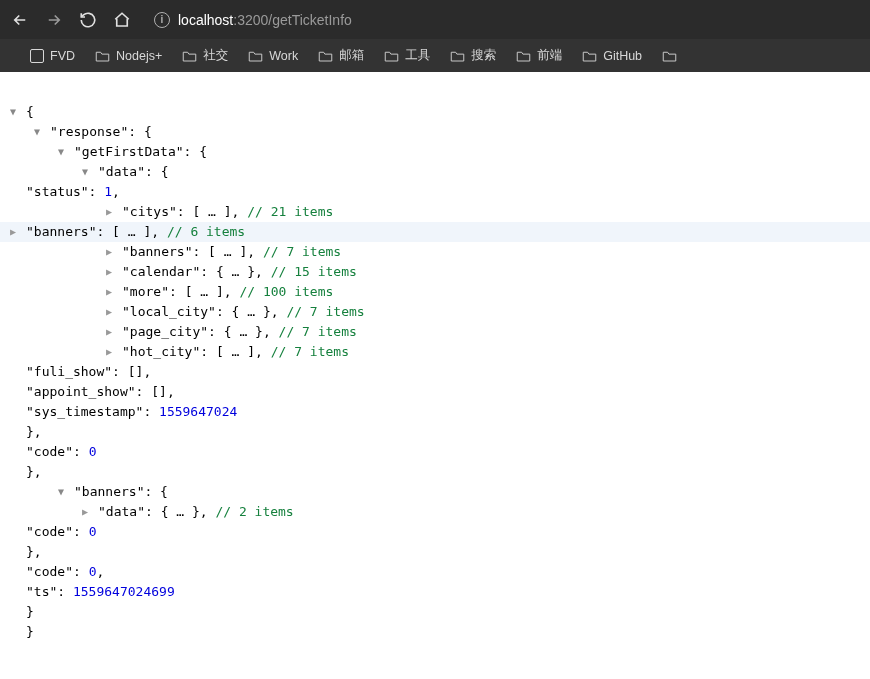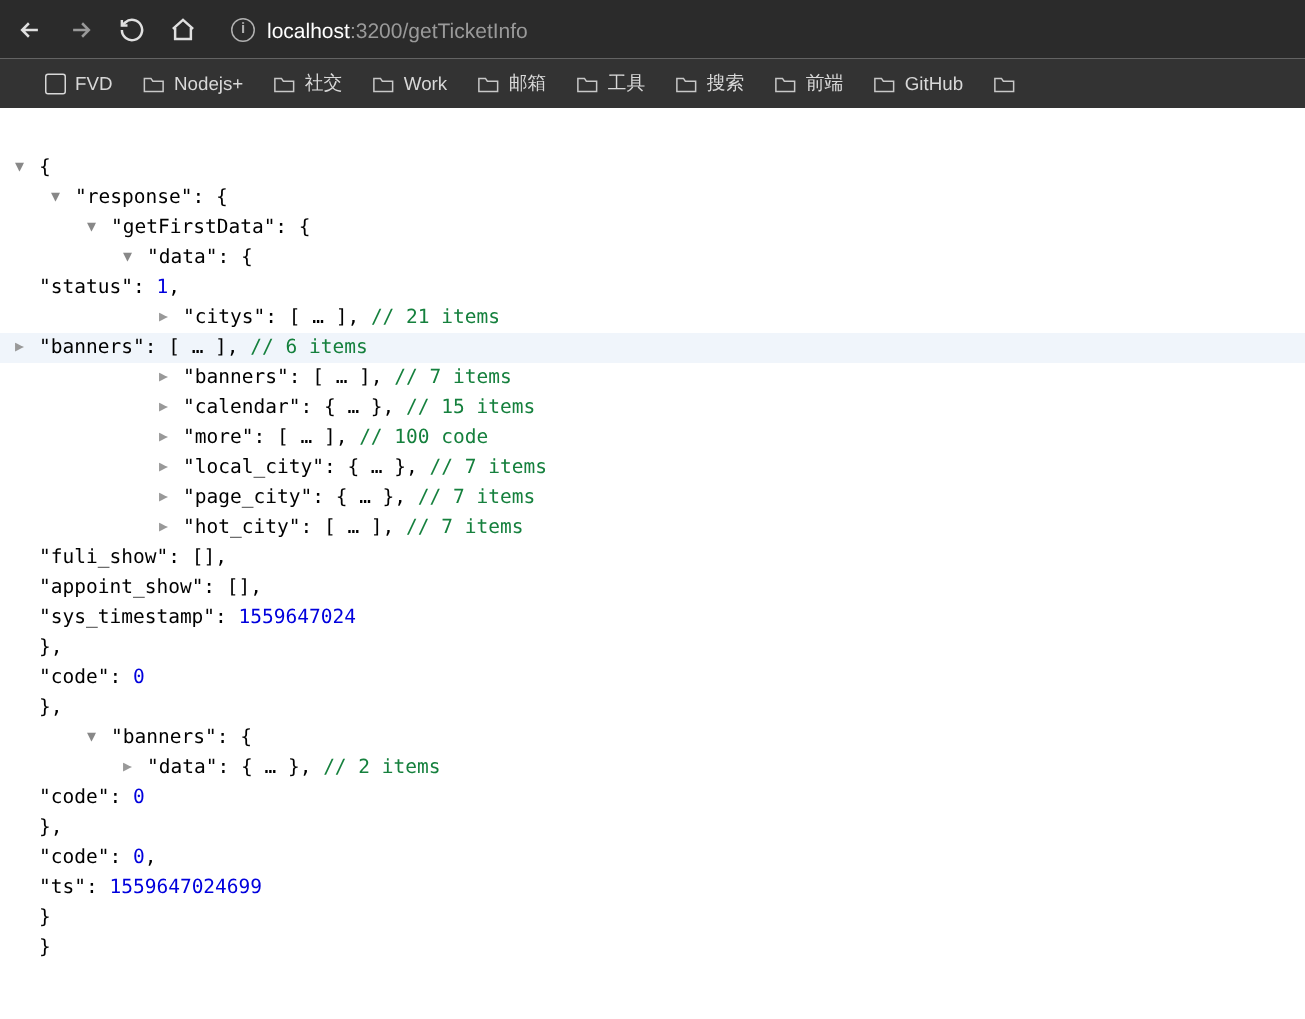--- a/index.html
+++ b/index.html
@@ -245,21 +245,21 @@
   <div class="line indent-4 noarrow"><span class="key">"<span>status</span>": </span><span class="num">1</span><span class="punct">,</span></div>
 
   <div class="line indent-4"><span class="toggle collapsed"></span><span class="key">"<span>citys</span>": </span><span class="punct">[ … ], </span><span class="comment">// 21 items</span></div>
 
   <div class="line indent-4 highlighted"><span class="toggle collapsed"></span><span class="key">"<span>banners</span>": </span><span class="punct">[ … ], </span><span class="comment">// 6 items</span></div>
 
   <div class="line indent-4"><span class="toggle collapsed"></span><span class="key">"<span>banners</span>": </span><span class="punct">[ … ], </span><span class="comment">// 7 items</span></div>
 
   <div class="line indent-4"><span class="toggle collapsed"></span><span class="key">"<span>calendar</span>": </span><span class="punct">{ … }, </span><span class="comment">// 15 items</span></div>
 
-  <div class="line indent-4"><span class="toggle collapsed"></span><span class="key">"<span>more</span>": </span><span class="punct">[ … ], </span><span class="comment">// 100 code</span></div>
+  <div class="line indent-4"><span class="toggle collapsed"></span><span class="key">"<span>more</span>": </span><span class="punct">[ … ], </span><span class="comment">// 100 items</span></div>
 
   <div class="line indent-4"><span class="toggle collapsed"></span><span class="key">"<span>local_city</span>": </span><span class="punct">{ … }, </span><span class="comment">// 7 items</span></div>
 
   <div class="line indent-4"><span class="toggle collapsed"></span><span class="key">"<span>page_city</span>": </span><span class="punct">{ … }, </span><span class="comment">// 7 items</span></div>
 
   <div class="line indent-4"><span class="toggle collapsed"></span><span class="key">"<span>hot_city</span>": </span><span class="punct">[ … ], </span><span class="comment">// 7 items</span></div>
 
   <div class="line indent-4 noarrow"><span class="key">"<span>fuli_show</span>": </span><span class="punct">[],</span></div>
 
   <div class="line indent-4 noarrow"><span class="key">"<span>appoint_show</span>": </span><span class="punct">[],</span></div>

